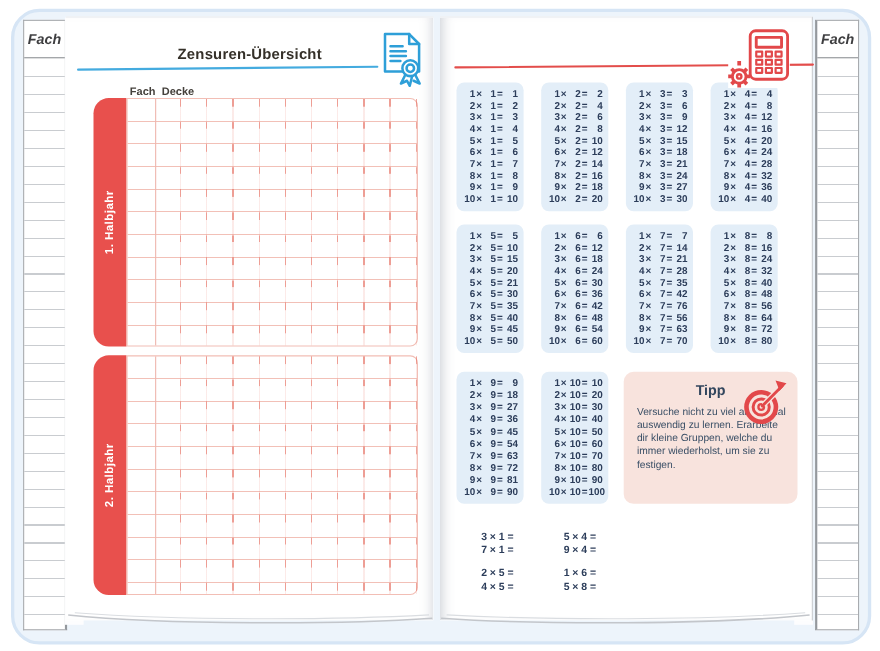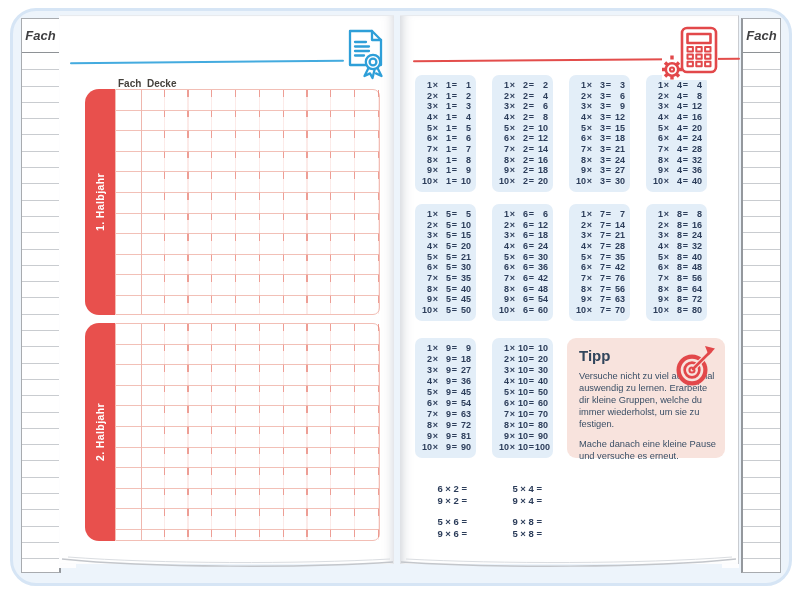--- a/index.html
+++ b/index.html
@@ -67,21 +67,21 @@
   .mbox{position:absolute;width:61px;background:#e3eef8;border-radius:7px;
     padding:6px 5px;box-sizing:border-box;display:flex;flex-direction:column;
     justify-content:space-between;}
   .mrow{display:grid;grid-template-columns:12px 7px 12px 7px 1fr;
     font-size:9px;font-weight:bold;color:#2c3d5a;line-height:1;}
   .mrow .a,.mrow .b,.mrow .p{text-align:right;}
   .mrow .op{text-align:center;}
 
   .tipbox{position:absolute;left:167px;top:322px;width:158px;height:120px;
     background:#f8e3dd;border-radius:9px;box-sizing:border-box;padding:9px 12px;}
-  .tip-title{font-size:15px;font-weight:bold;color:#32465d;margin-bottom:6px;}
+  .tip-title{font-size:13px;font-weight:bold;color:#32465d;margin-bottom:6px;text-align:center;}
   .tip-p{font-size:9.3px;color:#3a4f66;line-height:1.3;width:138px;margin:0 0 8px 0;}
   .tip-icon{position:absolute;top:6px;right:6px;}
 
   .test-head{position:absolute;left:19px;top:450px;font-size:10px;color:#35312d;}
   .test-head .tl{font-weight:bold;}
   .test-grid{position:absolute;left:11px;top:467px;display:grid;
     grid-template-columns:56px 75px 80px 72px;}
   .tcol{display:flex;flex-direction:column;}
   .tcell{font-size:9.5px;font-weight:bold;color:#2c3d5a;text-align:right;
     line-height:12px;}
@@ -150,20 +150,21 @@
       <div class="dmark blue" style="top: 40px; left: 2px;"></div>
       <div class="dmark blue" style="top: 46px; left: 3px;"></div>
       <div class="dmark blue" style="top: 182px; left: 2px;"></div>
       <div class="dmark blue" style="top: 188px; left: 3px;"></div>
       <div class="dmark blue" style="top: 328px; left: 2px;"></div>
       <div class="dmark red" style="top: 337px; left: 2px;"></div>
       <div class="dmark red" style="top: 512px; left: 3px; transform: rotate(-14deg);"></div>
     </div>
 
   <div class="page leftp">
+    <div class="page-title">Zensuren-Übersicht</div>
     <div class="rule blue"></div>
 
     <svg class="title-icon" style="left:283px;top:12px;" width="46" height="52" viewBox="0 0 46 52">
       <g fill="none" stroke="#2e9fd8" stroke-width="2.3" stroke-linecap="round" stroke-linejoin="round">
         <path d="M7 3 h22 l9 9 v25 h-31 z" fill="#ffffff"></path>
         <path d="M29 3 v9 h9"></path>
         <path d="M12 14 h11 M12 18.5 h14 M12 23 h14 M12 27.5 h9"></path>
         <circle cx="30" cy="34" r="7.2" fill="#ffffff"></circle>
         <circle cx="30" cy="34" r="3.4"></circle>
         <path d="M25.5 40 l-4 8 l5.5 -2.6 l2.5 4.6 l2 -8"></path>
@@ -964,45 +965,44 @@
             <span class="b">10</span>
             <span class="op">=</span>
             <span class="p">100</span>
           </div>
         </div>
       </div>
 
     <div class="tipbox">
       <div class="tip-title">Tipp</div>
       <p class="tip-p">Versuche nicht zu viel auf einmal auswendig zu lernen. Erarbeite dir kleine Gruppen, welche du immer wiederholst, um sie zu festigen.</p>
-      <p class="tip-p">Mache danach eine kleine Pause und versuche es erneut.</p>
       <svg class="tip-icon" width="46" height="46" viewBox="0 0 46 46">
         <circle cx="19" cy="26" r="15.5" fill="#e2484a"></circle>
         <circle cx="19" cy="26" r="10" fill="none" stroke="#f8e3dd" stroke-width="2.6"></circle>
         <circle cx="19" cy="26" r="4.8" fill="none" stroke="#f8e3dd" stroke-width="2.4"></circle>
         <circle cx="19" cy="26" r="1.5" fill="#f8e3dd"></circle>
         <line x1="21" y1="24" x2="38" y2="7" stroke="#f8e3dd" stroke-width="5"></line>
         <line x1="20" y1="25" x2="38" y2="7" stroke="#e2484a" stroke-width="2.6" stroke-linecap="round"></line>
         <path d="M32 2 l10 2.5 l-6.5 7 l-1.5 -4.5 z" fill="#e2484a"></path>
       </svg>
     </div>
 
     <div class="test-grid" id="testGrid">
         <div class="tcol">
-          <div class="tcell">6 × 2 =</div>
-          <div class="tcell">9 × 2 =</div>
+          <div class="tcell">3 × 1 =</div>
+          <div class="tcell">7 × 1 =</div>
           <div class="tgap"></div>
-          <div class="tcell">5 × 6 =</div>
-          <div class="tcell">9 × 6 =</div>
+          <div class="tcell">2 × 5 =</div>
+          <div class="tcell">4 × 5 =</div>
         </div>
         <div class="tcol">
           <div class="tcell">5 × 4 =</div>
           <div class="tcell">9 × 4 =</div>
           <div class="tgap"></div>
-          <div class="tcell">9 × 8 =</div>
+          <div class="tcell">1 × 6 =</div>
           <div class="tcell">5 × 8 =</div>
         </div>
       </div>
   </div>
 
   <svg class="curl" style="left:60px;top:556px;" width="334" height="16" viewBox="0 0 334 16">
     <path d="M2 3 C 90 12, 250 12, 333 6" stroke="#c3c6cb" stroke-width="1.4" fill="none"></path>
     <path d="M8 1 C 100 8, 240 8, 330 3" stroke="#dadde1" stroke-width="1" fill="none"></path>
   </svg>
   <svg class="curl" style="left:400px;top:556px;" width="338" height="16" viewBox="0 0 338 16">

